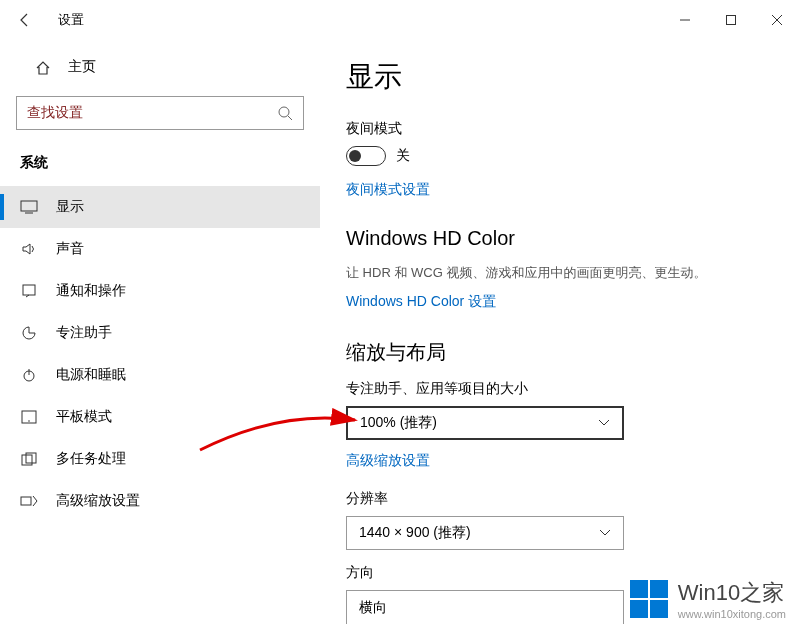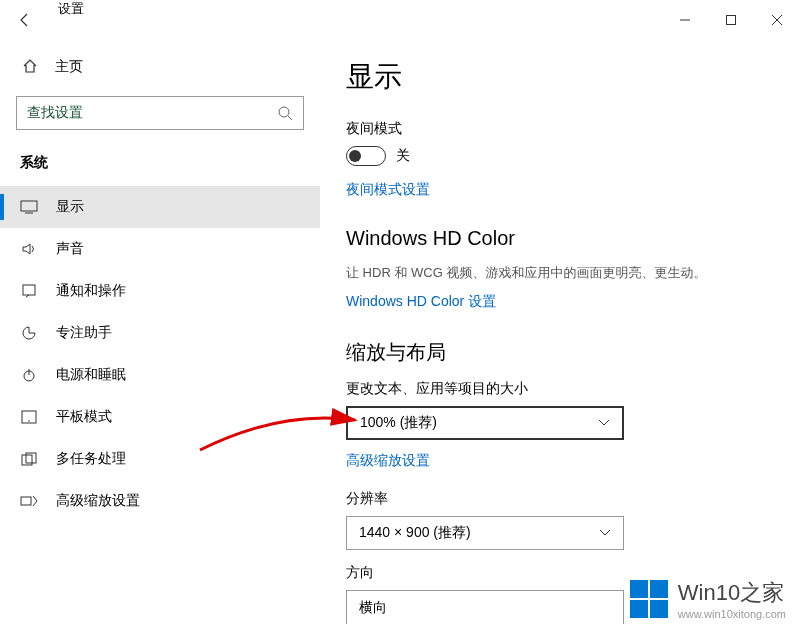--- a/index.html
+++ b/index.html
@@ -1,25 +1,25 @@
 <!DOCTYPE html>
 <html><head>
 <meta charset="utf-8">
 <style>
 * { margin: 0; padding: 0; box-sizing: border-box; font-family: "Microsoft YaHei", "Segoe UI", sans-serif; }
 body { width: 800px; height: 632px; background: #fff; overflow: hidden; position: relative; }
-.titlebar { height: 40px; display: flex; }
+.titlebar { height: 40px; display: flex; align-items: center; }
 .back-btn { width: 50px; height: 40px; display: flex; align-items: center; justify-content: center; }
 .title { font-size: 13px; margin-left: 8px; }
 .win-controls { margin-left: auto; display: flex; }
 .win-btn { width: 46px; height: 40px; display: flex; align-items: center; justify-content: center; }
 .container { display: flex; height: 592px; }
 .sidebar { width: 320px; padding: 10px 0 0 0; }
-.home-row { display: flex; align-items: flex-start; padding: 8px 21px; gap: 16px; font-size: 14px; }
-.search-box { margin: 12px 16px 16px 16px; border: 1px solid #999; height: 34px; display: flex; align-items: center; padding: 0 10px; justify-content: space-between; color: #14532d; font-size: 14px; }
+.home-row { display: flex; align-items: flex-end; padding: 8px 34px; gap: 16px; font-size: 14px; }
+.search-box { margin: 12px 16px 16px 16px; border: 1px solid #999; height: 34px; display: flex; align-items: center; padding: 0 10px; justify-content: space-between; color: #7f1d1d; font-size: 14px; }
 .section-label { font-weight: 600; font-size: 14px; padding: 8px 20px 14px 20px; font-family: Liberation Serif, serif; }
 .nav-item { display: flex; align-items: center; padding: 12px 20px; gap: 18px; font-size: 14px; position: relative; }
 .nav-item.active::before { content: ""; position: absolute; left: 0; top: 8px; bottom: 8px; width: 4px; background: #0078d4; }
 .nav-item.active { background: #e6e6e6; }
 .nav-icon { width: 18px; display: flex; align-items: center; justify-content: center; }
 .main { flex: 1; padding: 18px 30px 0 26px; overflow: hidden; }
 .page-title { font-size: 28px; font-weight: 400; margin-bottom: 24px; }
 .section-h { font-size: 14px; margin-bottom: 8px; }
 .section-h2 { font-size: 20px; font-weight: 400; margin: 22px 0 14px 0; }
 .toggle-row { display: flex; align-items: center; gap: 10px; margin-bottom: 14px; }
@@ -171,21 +171,21 @@
       <span style="font-size:14px">关</span>
     </div>
     <a class="link">夜间模式设置</a>
 
     <div class="section-h2">Windows HD Color</div>
     <div class="desc">让 HDR 和 WCG 视频、游戏和应用中的画面更明亮、更生动。</div>
     <a class="link">Windows HD Color 设置</a>
 
     <div class="section-h2">缩放与布局</div>
 
-    <div class="field-label">更改文本、应用等项目的大小</div>
+    <div class="field-label">专注助手、应用等项目的大小</div>
     <div class="dropdown focused">
       <span>100% (推荐)</span>
       <span>
           <svg width="12" height="8">
             <path d="M1 1 L6 6 L11 1" stroke="#333" fill="none"></path>
           </svg>
         </span>
     </div>
     <a class="link" style="margin-top:12px">高级缩放设置</a>
 

